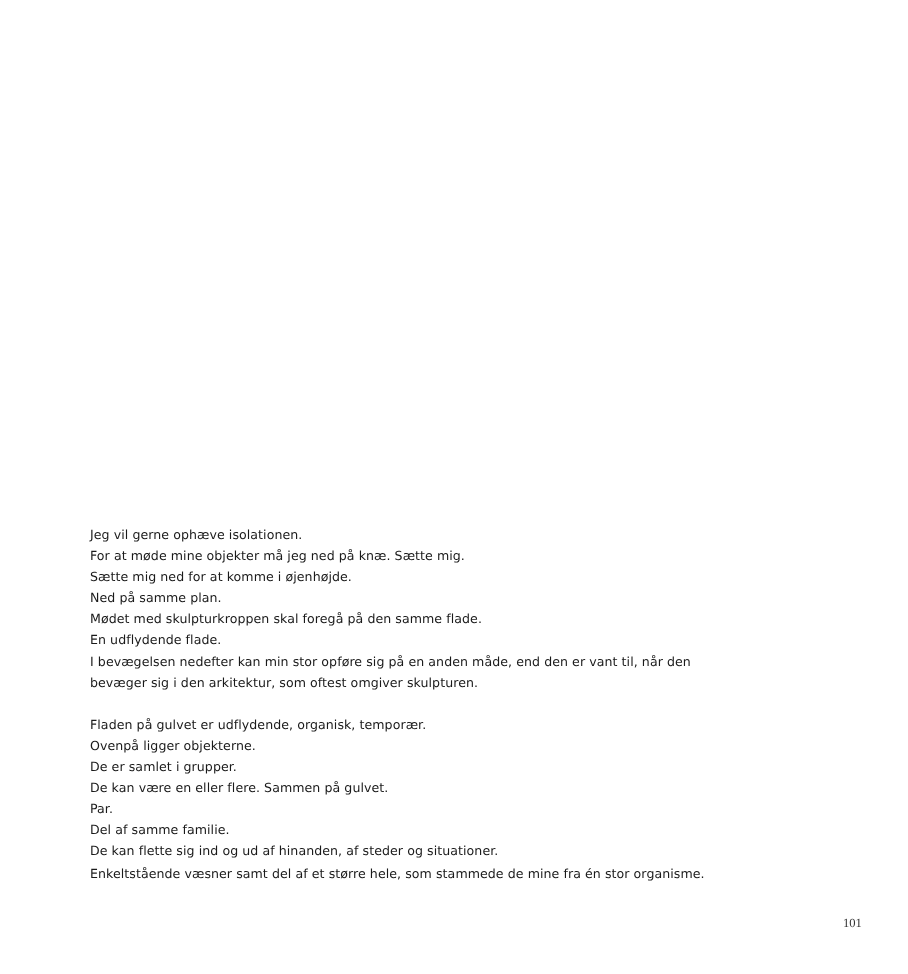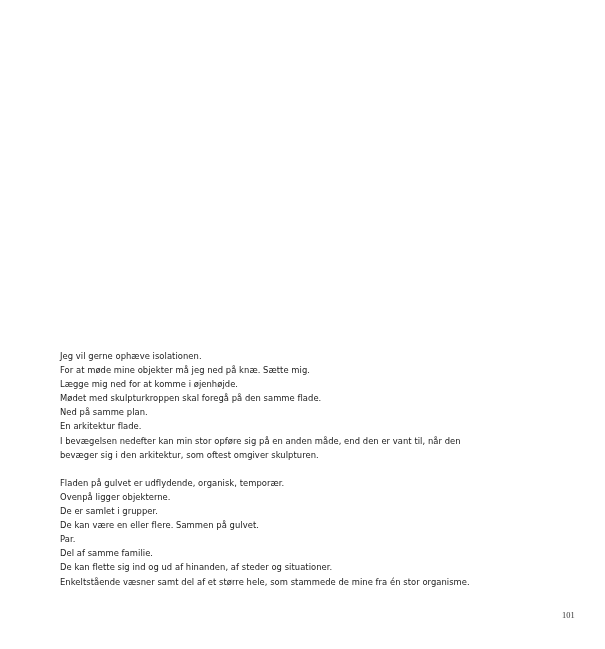--- a/index.html
+++ b/index.html
@@ -26,24 +26,24 @@
       color: #333333;
     }
   </style>
 </head>
 <body>
 
 <div class="text-block">
   <div>
     <span class="line">Jeg vil gerne ophæve isolationen.</span>
     <span class="line">For at møde mine objekter må jeg ned på knæ. Sætte mig.</span>
-    <span class="line">Lægge mig ned for at komme i øjenhøjde.</span>
+    <span class="line">Sætte mig ned for at komme i øjenhøjde.</span>
+    <span class="line">Ned på samme plan.</span>
     <span class="line">Mødet med skulpturkroppen skal foregå på den samme flade.</span>
-    <span class="line">Ned på samme plan.</span>
-    <span class="line">En arkitektur flade.</span>
+    <span class="line">En udflydende flade.</span>
     <span class="line">I bevægelsen nedefter kan min stor opføre sig på en anden måde, end den er vant til, når den</span>
     <span class="line">bevæger sig i den arkitektur, som oftest omgiver skulpturen.</span>
   </div>
   <span class="gap"></span>
   <div>
     <span class="line">Fladen på gulvet er udflydende, organisk, temporær.</span>
     <span class="line">Ovenpå ligger objekterne.</span>
     <span class="line">De er samlet i grupper.</span>
     <span class="line">De kan være en eller flere. Sammen på gulvet.</span>
     <span class="line">Par.</span>

